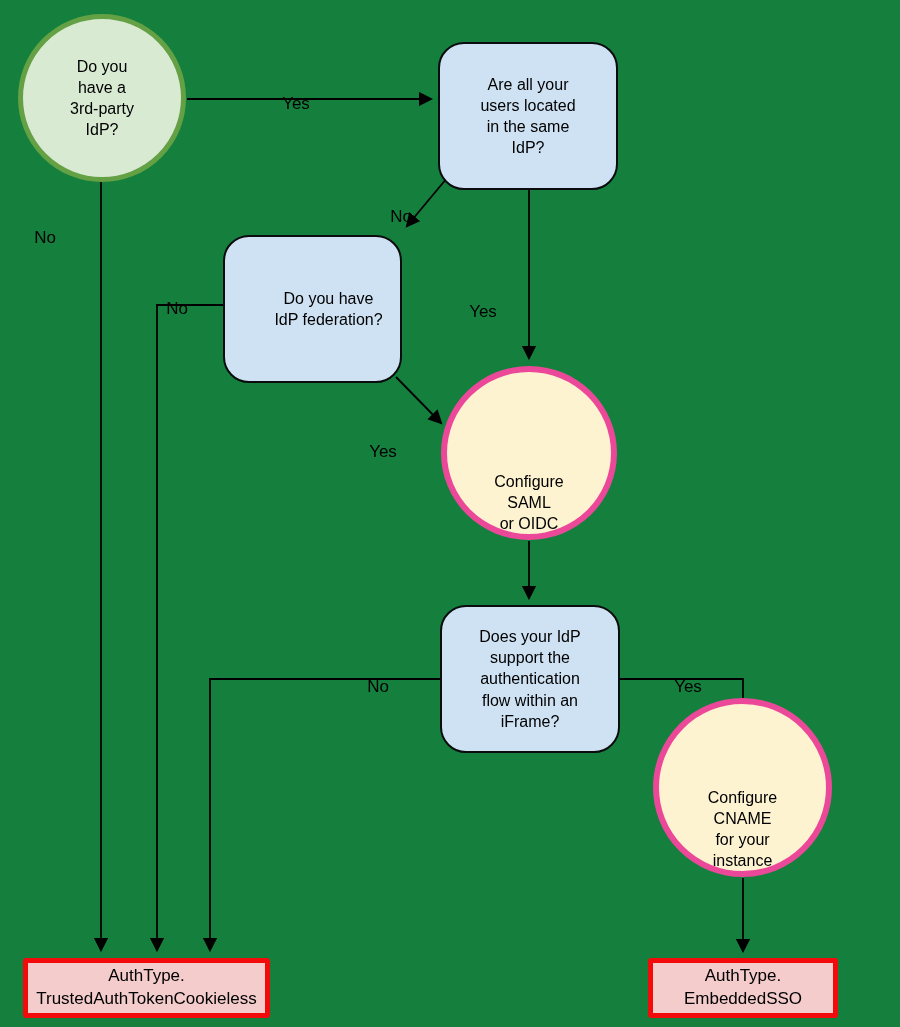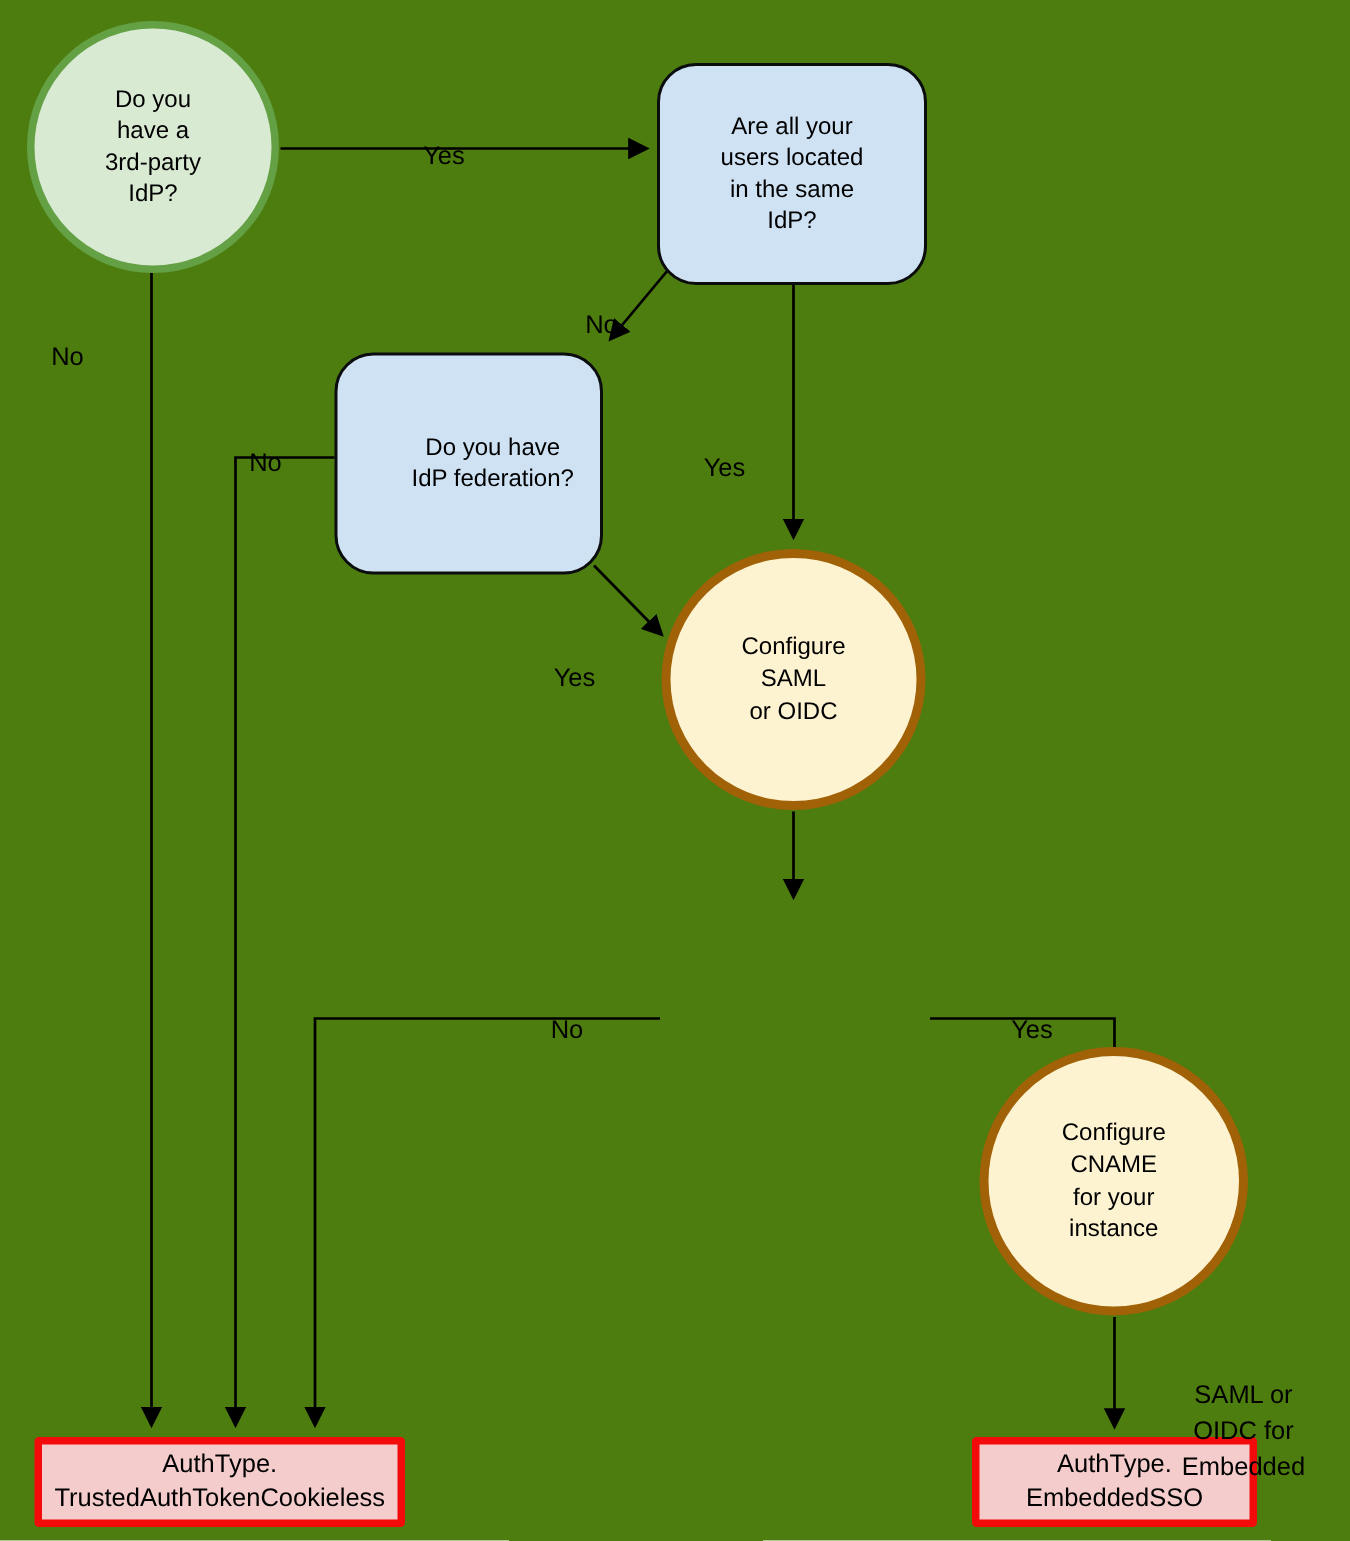--- a/index.html
+++ b/index.html
@@ -6,21 +6,21 @@
     margin: 0;
     padding: 0;
     background: #ffffff;
     font-family: "Liberation Sans", sans-serif;
     color: #000000;
   }
   .canvas {
     position: relative;
     width: 900px;
     height: 1027px;
-    background: #4d7c0f;
+    background: #15803d;
     overflow: hidden;
   }
   .edges {
     position: absolute;
     left: 0;
     top: 0;
     z-index: 0;
   }
   .node {
     position: absolute;
@@ -46,21 +46,22 @@
   .node.blue {
     background: #cfe2f3;
     border: 2px solid #0b0c0e;
     border-radius: 26px;
   }
   .node.same-idp   { left: 438px; top: 25px;  width: 180px; height: 148px; margin-top: 17px; }
   .node.federation { left: 223px; top: 235px; width: 179px; height: 148px; padding-left: 32px; }
   .node.iframe     { left: 440px; top: 605px; width: 180px; height: 148px; }
   .node.orange {
     background: #fdf3d1;
-    border: 6px solid #a16207;
+    border: 6px solid #ec4899;
+    align-items: flex-end;
   }
   .node.saml  { left: 441px; top: 366px; width: 176px; height: 174px; }
   .node.cname { left: 653px; top: 698px; width: 179px; height: 179px; }
   .node.result {
     background: #f4cccc;
     border: 5px solid #f30b0b;
     border-radius: 3px;
   }
   .node.result .txt { font-size: 17px; line-height: 1.35; }
   .node.trusted  { left: 23px;  top: 958px; width: 247px; height: 60px; }
@@ -128,20 +129,27 @@
     <span class="txt">Do you have
 IdP federation?</span>
   </div>
 
   <div class="node circle orange saml">
     <span class="txt">Configure
 SAML
 or OIDC</span>
   </div>
 
+  <div class="node blue iframe">
+    <span class="txt">Does your IdP
+support the
+authentication
+flow within an
+iFrame?</span>
+  </div>
 
   <div class="node circle orange cname">
     <span class="txt">Configure
 CNAME
 for your
 instance</span>
   </div>
 
   <div class="node result trusted">
     <span class="txt">AuthType.
@@ -162,17 +170,14 @@
   <div class="edge-label" style="left:483px; top:280px;">Yes</div>
 
   <div class="edge-label" style="left:177px; top:277px;">No</div>
 
   <div class="edge-label" style="left:383px; top:420px;">Yes</div>
 
   <div class="edge-label" style="left:378px; top:655px;">No</div>
 
   <div class="edge-label" style="left:688px; top:655px;">Yes</div>
 
-  <div class="edge-label" style="left:829px; top:922px;">SAML or
-OIDC for
-Embedded</div>
 
 </div>
 
 </body></html>

